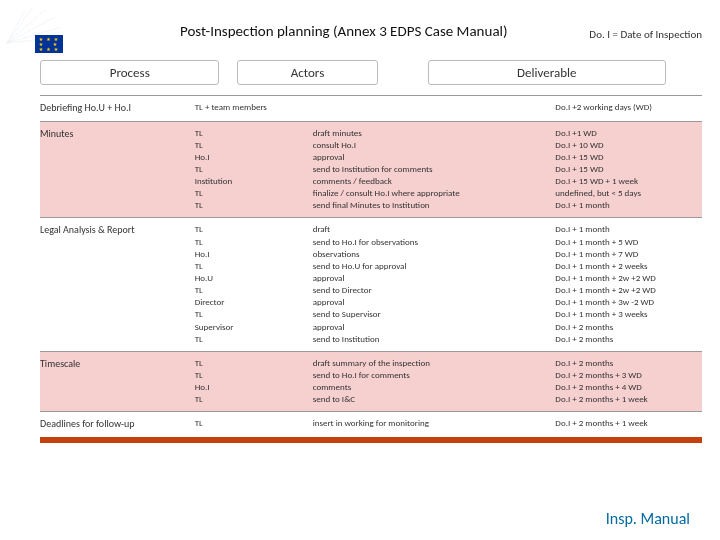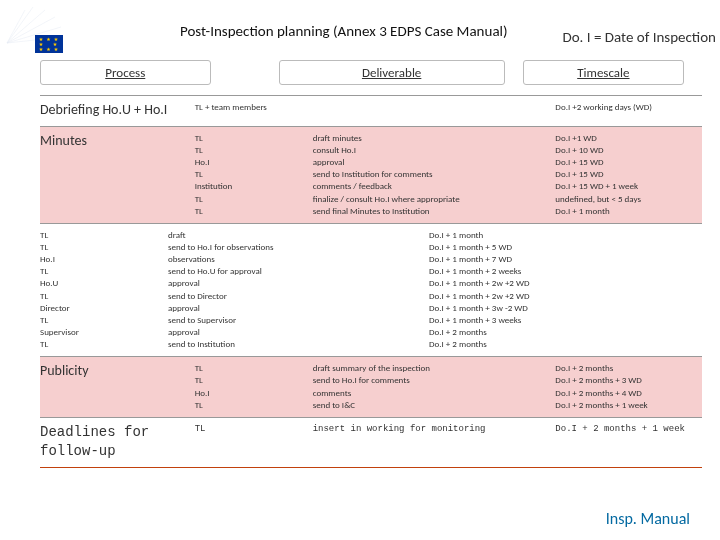--- a/index.html
+++ b/index.html
@@ -45,31 +45,30 @@
     position: absolute;
     top: 22px;
     left: 180px;
     font-size: 15px;
     color: #111;
   }
   .title b { font-weight: normal; }
   .doi-note {
     position: absolute;
     top: 28px;
-    right: 4px;
-    font-size: 15px;
+    right: 18px;
+    font-size: 11px;
     color: #333;
   }
   .headers {
     position: absolute;
     top: 60px;
     left: 40px;
     right: 36px;
     display: flex;
-    text-decoration: underline;
   }
   .hdr {
     border: 1px solid #bbb;
     border-radius: 3px;
     padding: 4px 10px;
     font-size: 13px;
     background: #fff;
     text-align: center;
   }
   .col-process { width: 160px; }
@@ -83,23 +82,23 @@
     left: 40px;
     right: 18px;
   }
   .row {
     display: flex;
     border-top: 1px solid #999;
     padding: 5px 0 6px 0;
     font-size: 9px;
     line-height: 1.35;
   }
-  .row:last-child { border-bottom: 1px solid #c2410c; font-family: Liberation Mono, monospace; }
+  .row:last-child { border-bottom: 6px solid #c2410c; }
   .row.hl { background: #f6cfcf; }
-  .c-process { width: 160px; padding-right: 8px; font-size: 14px; }
+  .c-process { width: 160px; padding-right: 8px; font-size: 10px; }
   .c-actors  { width: 120px; padding-right: 8px; }
   .c-deliv   { width: 220px; padding-right: 8px; }
   .c-time    { width: 160px; margin-left: 33px; }
   .footer {
     position: absolute;
     bottom: 12px;
     right: 30px;
     font-size: 16px;
     color: #0369a1;
   }
@@ -125,46 +124,47 @@
 
 <div class="title">
   <b>Post-Inspection planning</b><span> (Annex 3 EDPS Case Manual)</span>
 </div>
 
 <div class="doi-note">Do. I = Date of Inspection</div>
 
 <div class="headers">
   <div class="hdr col-process">Process</div>
   <div class="gap" style="width:18px"></div>
+  <div class="hdr col-actors">Actors</div>
   <div class="gap" style="width:50px"></div>
   <div class="hdr col-deliv">Deliverable</div>
   <div class="gap" style="width:18px"></div>
-  <div class="hdr col-time">Timescale</div>
 </div>
 
 <div class="table" id="tbl">
     <div class="row">
       <div class="c-process">Debriefing  Ho.U + Ho.I</div>
       <div class="c-actors">TL + team members</div>
       <div class="c-deliv"></div>
       <div class="c-time">Do.I +2 working days (WD)</div>
     </div>
     <div class="row hl">
       <div class="c-process">Minutes</div>
       <div class="c-actors">TL<br>TL<br>Ho.I<br>TL<br>Institution<br>TL<br>TL</div>
       <div class="c-deliv">draft minutes<br>consult Ho.I<br>approval<br>send to Institution for comments<br>comments / feedback<br>finalize / consult Ho.I where appropriate<br>send final Minutes to Institution</div>
       <div class="c-time">Do.I +1 WD<br>Do.I + 10 WD<br>Do.I + 15 WD<br>Do.I + 15 WD<br>Do.I + 15 WD + 1 week<br>undefined, but &lt; 5 days<br>Do.I + 1 month</div>
     </div>
     <div class="row">
+      <div class="c-process">Legal Analysis &amp; Report</div>
       <div class="c-actors">TL<br>TL<br>Ho.I<br>TL<br>Ho.U<br>TL<br>Director<br>TL<br>Supervisor<br>TL</div>
       <div class="c-deliv">draft<br>send to Ho.I for observations<br>observations<br>send to Ho.U for approval<br>approval<br>send to Director<br>approval<br>send to Supervisor<br>approval<br>send to Institution</div>
       <div class="c-time">Do.I + 1 month<br>Do.I + 1 month + 5 WD<br>Do.I + 1 month + 7 WD<br>Do.I + 1 month + 2 weeks<br>Do.I + 1 month + 2w +2 WD<br>Do.I + 1 month + 2w +2 WD<br>Do.I + 1 month + 3w -2 WD<br>Do.I + 1 month + 3 weeks<br>Do.I + 2 months<br>Do.I + 2 months</div>
     </div>
     <div class="row hl">
-      <div class="c-process">Publicity</div>
+      <div class="c-process">Timescale</div>
       <div class="c-actors">TL<br>TL<br>Ho.I<br>TL</div>
       <div class="c-deliv">draft summary of the inspection<br>send to Ho.I for comments<br>comments<br>send to I&amp;C</div>
       <div class="c-time">Do.I + 2 months<br>Do.I + 2 months + 3 WD<br>Do.I + 2 months + 4 WD<br>Do.I  + 2 months + 1 week</div>
     </div>
     <div class="row">
       <div class="c-process">Deadlines for follow-up</div>
       <div class="c-actors">TL</div>
       <div class="c-deliv">insert in working for monitoring</div>
       <div class="c-time">Do.I + 2 months + 1 week</div>
     </div>

